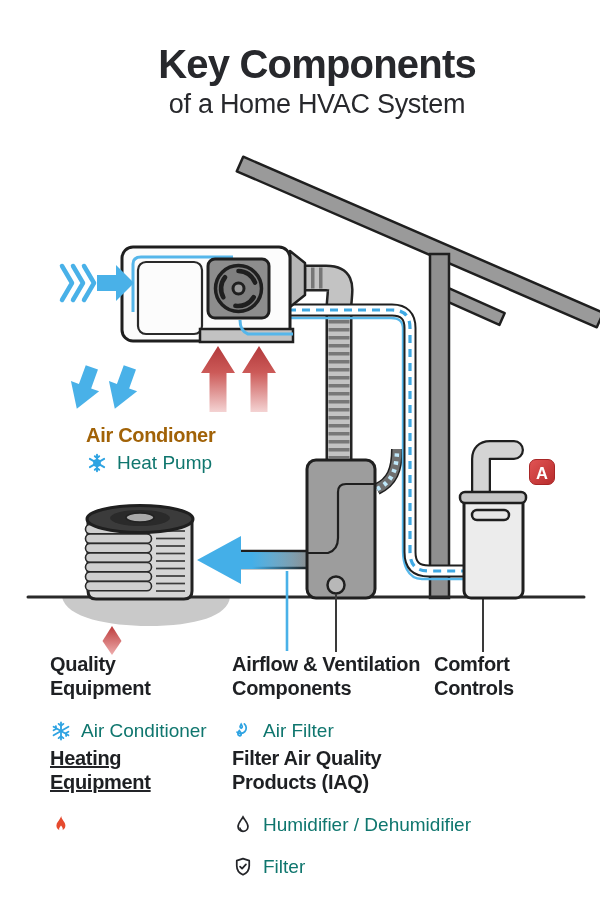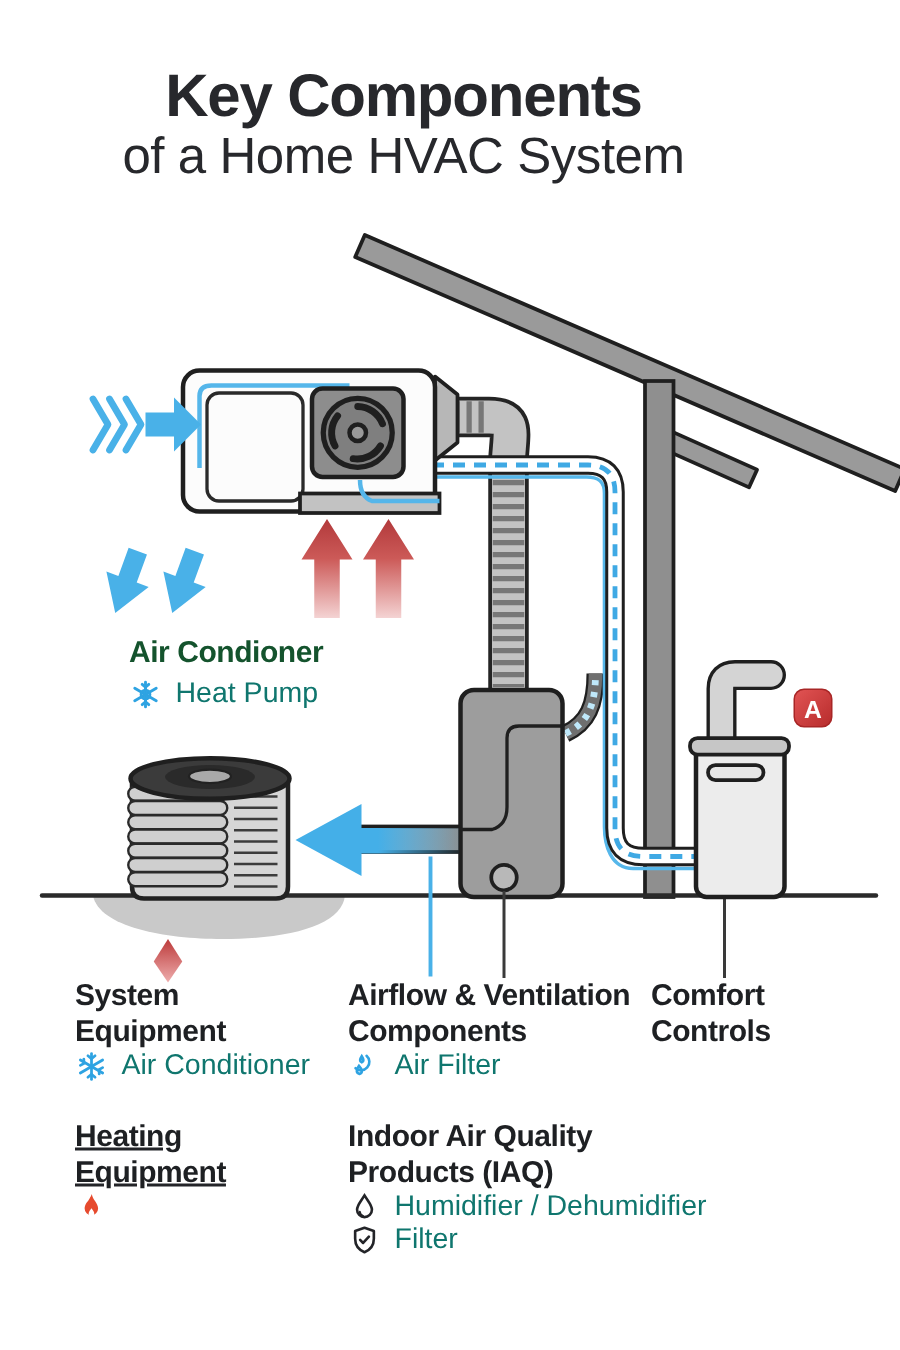--- a/index.html
+++ b/index.html
@@ -1,29 +1,29 @@
 <!DOCTYPE html>
 <html><head>
 <meta charset="utf-8">
 <style>
   html,body{margin:0;padding:0;background:#e8e8e8;}
   .page{position:relative;width:600px;height:900px;background:#ffffff;overflow:hidden;
         font-family:"Liberation Sans",sans-serif;color:#232428;margin:0 auto;}
-  header{position:absolute;top:0;left:0;width:538px;text-align:center;}
+  header{position:absolute;top:0;left:0;width:538px;text-align:center;padding-left:48px;}
   h1.title{margin:42px 0 0;font-size:40px;line-height:44px;font-weight:bold;
            letter-spacing:-0.8px;color:#27282c;}
-  .subtitle{font-size:34px;line-height:36px;font-weight:400;color:#27282c;letter-spacing:-0.3px;}
+  .subtitle{font-size:27px;line-height:36px;font-weight:400;color:#27282c;letter-spacing:-0.3px;}
   svg.diagram{position:absolute;top:0;left:0;}
   .unit-label{position:absolute;left:86px;top:423px;}
-  .unit-label h3{margin:0;font-size:20px;line-height:24px;font-weight:bold;color:#14532d;letter-spacing:-0.3px;}
+  .unit-label h3{margin:0;font-size:20px;line-height:24px;font-weight:bold;color:#a16207;letter-spacing:-0.3px;}
   .item{display:flex;align-items:center;gap:9px;margin-top:5px;font-size:19px;color:#0f766e;}
   .item svg{width:22px;height:22px;flex:0 0 auto;}
   .col{position:absolute;}
   .col h3{margin:0;font-size:20px;line-height:24px;font-weight:bold;color:#1e2023;letter-spacing:-0.3px;}
-  .col .item{margin-top:0;text-align:center;}
+  .col .item{margin-top:20px;text-align:center;}
   #col-cooling{left:50px;top:652px;width:190px;}
   #col-airflow{left:232px;top:652px;width:215px;}
   #col-comfort{left:434px;top:652px;width:145px;}
   #col-heating{left:50px;top:746px;width:190px;text-decoration:underline;}
   #col-iaq{left:232px;top:746px;width:265px;}
 </style>
 </head>
 <body>
 
 <div class="page">
@@ -188,21 +188,21 @@
           <circle cx="12" cy="12" r="3.2"></circle>
           <path d="M9.6 4.6 L12 6.6 L14.4 4.6"></path>
             <path d="M9.6 19.4 L12 17.4 L14.4 19.4"></path>
         </g>
       </svg>
       <span>Heat Pump</span>
     </div>
   </div>
 
   <div class="col" id="col-cooling">
-    <h3><span>System</span><br><span>Equipment</span></h3>
+    <h3><span>Quality</span><br><span>Equipment</span></h3>
     <div class="item">
       <svg viewBox="0 0 24 24">
         <g stroke="#2ea3e2" stroke-width="2" fill="none" stroke-linecap="round">
           <path d="M12 2.6 L12 21.4"></path>
             <path d="M3.9 7.3 L20.1 16.7"></path>
             <path d="M3.9 16.7 L20.1 7.3"></path>
           <path d="M9.4 4.2 L12 6.4 L14.6 4.2"></path>
             <path d="M9.4 19.8 L12 17.6 L14.6 19.8"></path>
           <path d="M3.9 11.2 L6.5 9.8 L6.4 6.6"></path>
             <path d="M20.1 12.8 L17.5 14.2 L17.6 17.4"></path>
@@ -234,21 +234,21 @@
     <h3><span>Heating</span><br><span>Equipment</span></h3>
     <div class="item">
       <svg viewBox="0 0 24 24">
         <path d="M12.2 2.2 c.6 4.4 4.6 6.3 4.6 10.6 a4.9 4.9 0 0 1 -9.8 0 c0 -3.4 2.6 -5.2 3.6 -7.3 .6 -1.2 1.4 -2.2 1.6 -3.3 z" fill="#e64a2e"></path>
         <path d="M12 12.5 c1.3 1.8 2 2.8 2 4.1 a2.05 2.05 0 0 1 -4.1 0 c0 -1.5 1 -2.6 2.1 -4.1 z" fill="#ffffff"></path>
       </svg>
     </div>
   </div>
 
   <div class="col" id="col-iaq">
-    <h3><span>Indoor Air Quality</span><br><span>Products (IAQ)</span></h3>
+    <h3><span>Filter Air Quality</span><br><span>Products (IAQ)</span></h3>
     <div class="item">
       <svg viewBox="0 0 24 24">
         <g stroke="#232428" stroke-width="1.9" fill="none" stroke-linecap="round">
           <path d="M12 3.2 c-2.8 4.6 -5.4 7 -5.4 10.4 a5.4 5.4 0 0 0 10.8 0 c0 -3.4 -2.6 -5.8 -5.4 -10.4 z"></path>
           <path d="M8.6 15.2 a3.4 3.4 0 0 0 2.3 2.9" stroke-width="1.5"></path>
         </g>
       </svg>
       <span>Humidifier / Dehumidifier</span>
     </div>
     <div class="item">

